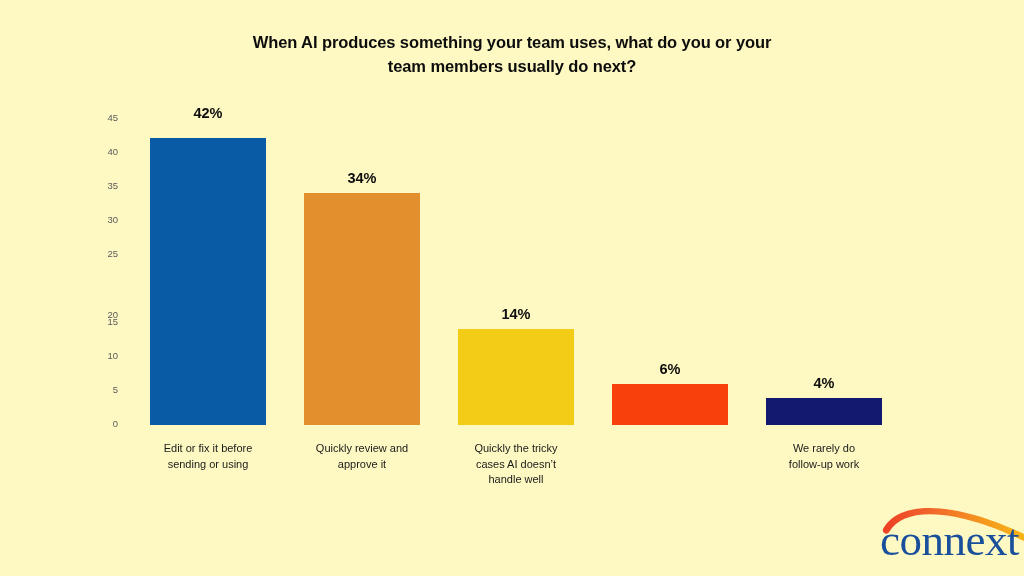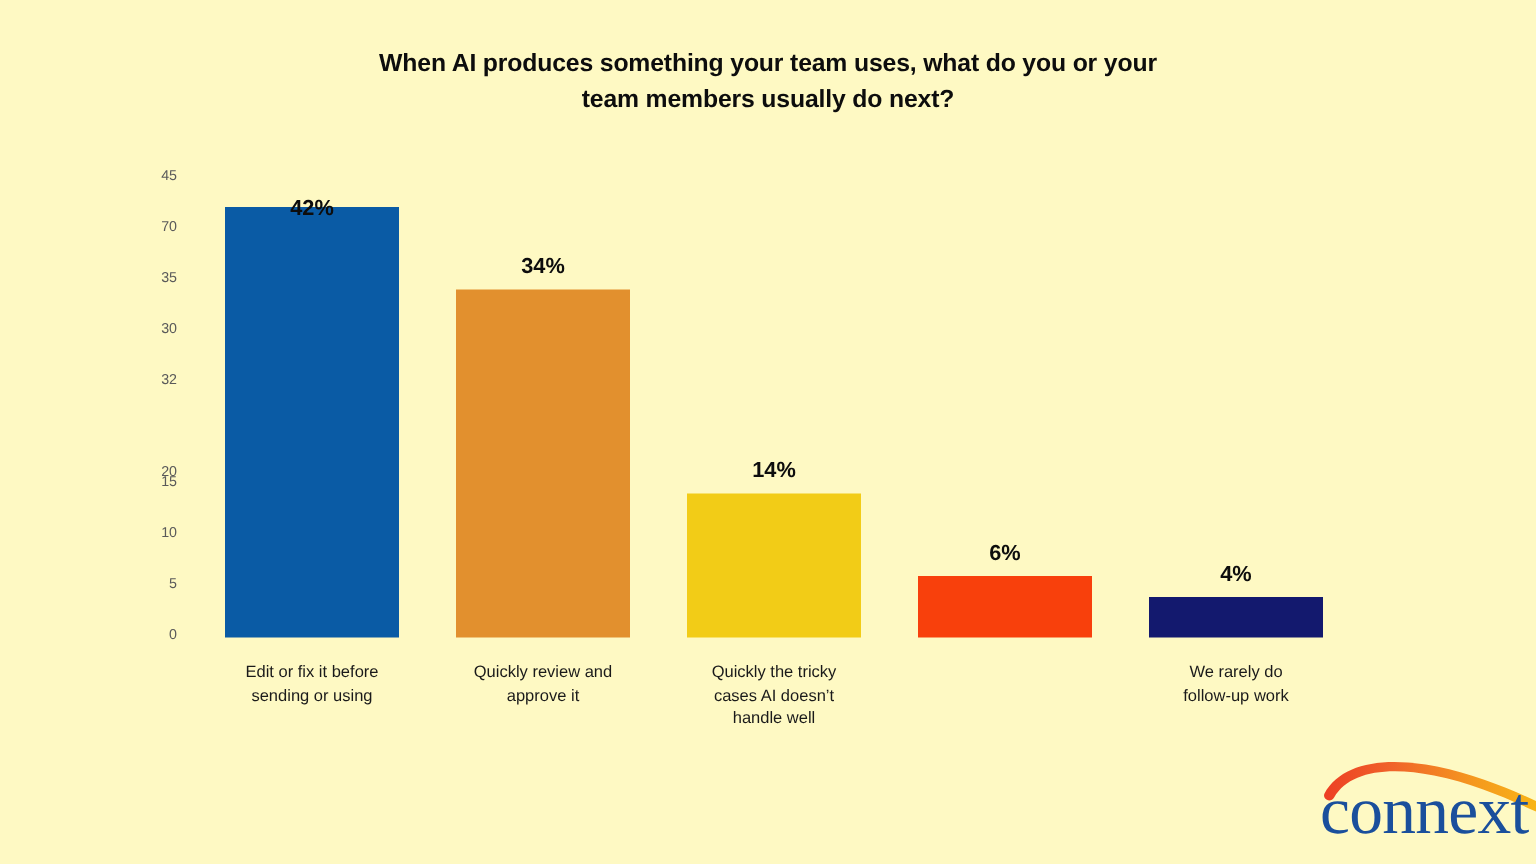--- a/index.html
+++ b/index.html
@@ -100,37 +100,37 @@
 <div id="slide">
 
   <div id="chart-title">
     <div>When AI produces something your team uses, what do you or your</div>
     <div>team members usually do next?</div>
   </div>
 
   <div id="plot">
 
     <div class="ytick" style="left:78px; top:113px;">45</div>
-    <div class="ytick" style="left:78px; top:147px;">70</div>
+    <div class="ytick" style="left:78px; top:147px;">40</div>
     <div class="ytick" style="left:78px; top:181px;">35</div>
     <div class="ytick" style="left:78px; top:215px;">30</div>
-    <div class="ytick" style="left:78px; top:249px;">32</div>
+    <div class="ytick" style="left:78px; top:249px;">25</div>
     <div class="ytick" style="left:78px; top:283px;margin-top:27px;">20</div>
     <div class="ytick" style="left:78px; top:317px;">15</div>
     <div class="ytick" style="left:78px; top:351px;">10</div>
     <div class="ytick" style="left:78px; top:385px;">5</div>
     <div class="ytick" style="left:78px; top:419px;">0</div>
 
     <div class="bar" style="left:150px; top:138px; width:116px; height:287px; background:#0A5BA5;"></div>
     <div class="bar" style="left:304px; top:193px; width:116px; height:232px; background:#E2902E;"></div>
     <div class="bar" style="left:458px; top:329px; width:116px; height:96px; background:#F2CC17;"></div>
     <div class="bar" style="left:612px; top:384px; width:116px; height:41px; background:#F8400C;"></div>
     <div class="bar" style="left:766px; top:398px; width:116px; height:27px; background:#13196E;"></div>
 
-    <div class="bar-value" style="left:150px; top:131px; width:116px;">42%</div>
+    <div class="bar-value" style="left:150px; top:105px; width:116px;">42%</div>
     <div class="bar-value" style="left:304px; top:170px; width:116px;">34%</div>
     <div class="bar-value" style="left:458px; top:306px; width:116px;">14%</div>
     <div class="bar-value" style="left:612px; top:361px; width:116px;">6%</div>
     <div class="bar-value" style="left:766px; top:375px; width:116px;">4%</div>
 
     <div class="cat-label" style="left:136px; top:441px; width:144px;">
       <div>Edit or fix it before</div>
       <div>sending or using</div>
     </div>
     <div class="cat-label" style="left:290px; top:441px; width:144px;text-align:center;">

